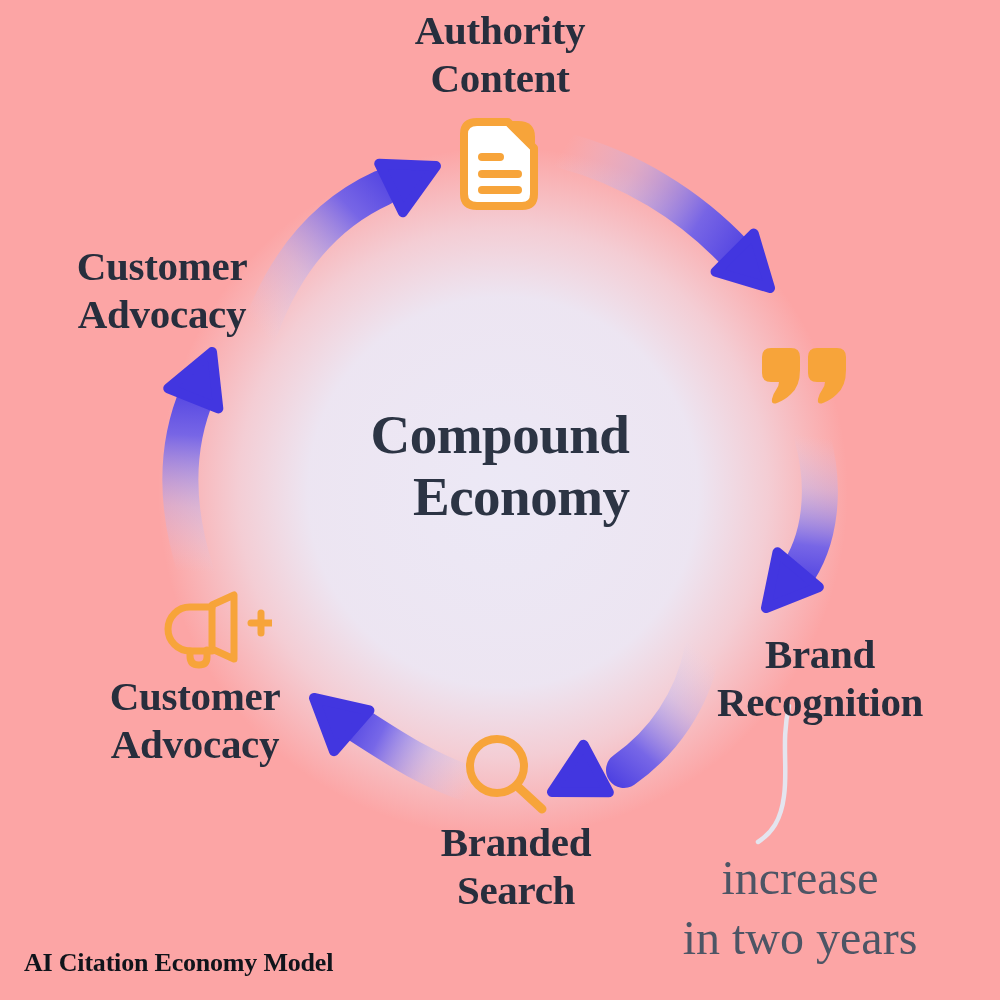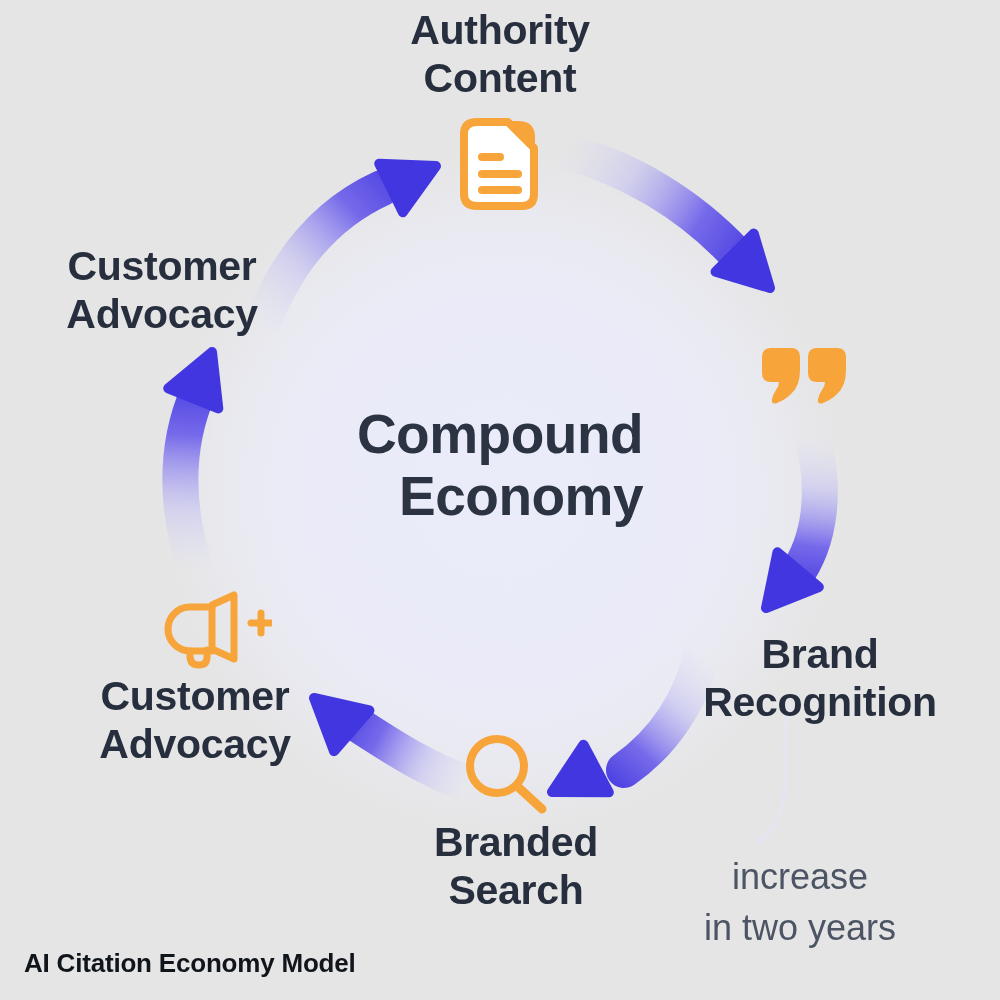--- a/index.html
+++ b/index.html
@@ -1,19 +1,19 @@
 <!DOCTYPE html>
 <html><head>
 <meta charset="utf-8">
 <style>
   html,body{margin:0;padding:0;background:#ffffff;}
   .canvas{
     position:relative;width:1000px;height:1000px;overflow:hidden;
-    background:#e5e5e5;
-    font-family:Liberation Sans, sans-serif;
+    background:#fca5a5;
+    font-family:Liberation Serif, serif;
   }
   .halo{
     position:absolute;left:0;top:0;width:1000px;height:1000px;
     background:
       radial-gradient(circle at 503px 492px,
         rgba(235,236,250,0.95) 0px,
         rgba(235,236,250,0.9) 195px,
         rgba(237,238,251,0.55) 265px,
         rgba(240,241,252,0.0) 345px);
   }
@@ -26,21 +26,21 @@
   .center-title{
     position:absolute;transform:translateX(-50%);
     text-align:right;font-weight:700;font-size:55px;line-height:1.12;
     color:#2C3444;letter-spacing:-0.5px;white-space:nowrap;
   }
   .stat{
     position:absolute;left:800px;top:848px;transform:translateX(-50%);
     text-align:center;white-space:nowrap;
   }
   .stat-value{font-weight:700;font-size:50px;color:#2A3240;letter-spacing:3px;line-height:1.2;}
-  .stat-sub{font-weight:400;font-size:36px;color:#4D5565;line-height:1.25;margin-top:6px;}
+  .stat-sub{font-weight:400;font-size:48px;color:#4D5565;line-height:1.25;}
   .footer-title{
     position:absolute;left:24px;top:948px;
     font-weight:700;font-size:26px;color:#10141B;letter-spacing:-0.2px;white-space:nowrap;
   }
   .icon{position:absolute;}
 </style>
 </head>
 <body>
 
 <div class="canvas">

